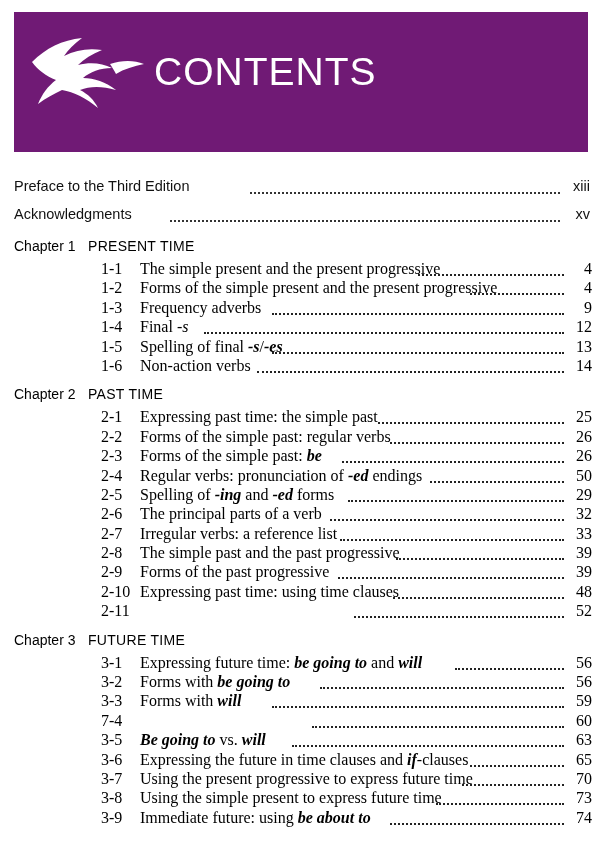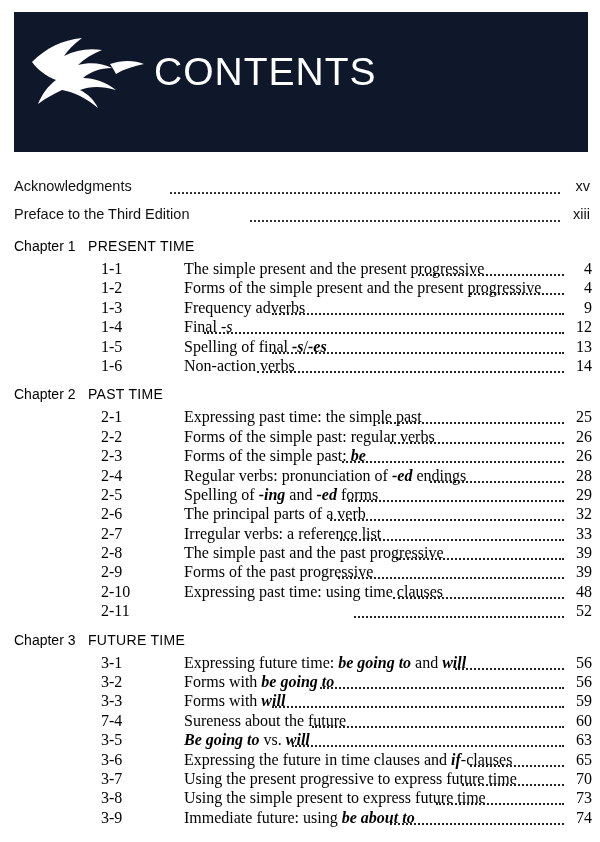--- a/index.html
+++ b/index.html
@@ -16,21 +16,21 @@
     position: relative;
   }
 
   
   .banner {
     position: absolute;
     left: 14px;
     top: 12px;
     width: 574px;
     height: 140px;
-    background: #0f172a;
+    background: #701a75;
     overflow: hidden;
   }
   .banner-title {
     position: absolute;
     left: 140px;
     top: 38px;
     font-family: "Liberation Sans", sans-serif;
     font-size: 39px;
     letter-spacing: 1px;
     color: #ffffff;
@@ -117,21 +117,20 @@
     position: absolute;
     left: 101px;
     top: 0;
     width: 36px;
   }
   .entry-text {
     position: absolute;
     left: 140px;
     top: 0;
     white-space: nowrap;
-    margin-left: 44px;
   }
   .entry-dots {
     position: absolute;
     top: 2px;
     right: 36px;
     border-bottom: 2px dotted #222;
     height: 12px;
   }
   .entry-page {
     position: absolute;
@@ -153,28 +152,28 @@
       C66 44, 78 48, 88 56 C74 52, 62 52, 52 56 C60 60, 66 66, 70 74
       C58 64, 46 58, 34 56 C26 60, 18 64, 10 70 C14 60, 20 52, 28 46
       C18 42, 10 36, 4 28 Z"></path>
     <path fill="#ffffff" d="M82 30 C94 26, 106 26, 116 30 C106 32, 96 35, 88 40 C86 36, 84 33, 82 30 Z"></path>
   </svg>
   <div class="banner-title">CONTENTS</div>
 </div>
 
 <div class="frontmatter">
   <div class="fm-row">
+    <span class="fm-label">Preface to the Third Edition</span>
+    <span class="fm-dots" style="left:250px"></span>
+    <span class="fm-page">xiii</span>
+  </div>
+  <div class="fm-row">
     <span class="fm-label">Acknowledgments</span>
     <span class="fm-dots" style="left:170px"></span>
     <span class="fm-page">xv</span>
-  </div>
-  <div class="fm-row">
-    <span class="fm-label">Preface to the Third Edition</span>
-    <span class="fm-dots" style="left:250px"></span>
-    <span class="fm-page">xiii</span>
   </div>
 </div>
 
 <div class="chapters" id="chapters-root">
     <div class="chapter">
       <div class="chapter-head">
         <span class="chapter-num">Chapter 1</span>
         <span class="chapter-title">PRESENT TIME</span>
       </div>
       <div class="entry">
@@ -234,21 +233,21 @@
       <div class="entry">
         <span class="entry-num">2-3</span>
         <span class="entry-text">Forms of the simple past: <b>be</b></span>
         <span class="entry-dots" style="left: 342px;"></span>
         <span class="entry-page">26</span>
       </div>
       <div class="entry">
         <span class="entry-num">2-4</span>
         <span class="entry-text">Regular verbs: pronunciation of <b>-ed</b> endings</span>
         <span class="entry-dots" style="left: 430px;"></span>
-        <span class="entry-page">28</span>
+        <span class="entry-page">50</span>
       </div>
       <div class="entry">
         <span class="entry-num">2-5</span>
         <span class="entry-text">Spelling of <b>-ing</b> and <b>-ed</b> forms</span>
         <span class="entry-dots" style="left: 348px;"></span>
         <span class="entry-page">29</span>
       </div>
       <div class="entry">
         <span class="entry-num">2-6</span>
         <span class="entry-text">The principal parts of a verb</span>
@@ -303,21 +302,20 @@
         <span class="entry-page">56</span>
       </div>
       <div class="entry">
         <span class="entry-num">3-3</span>
         <span class="entry-text">Forms with <b>will</b></span>
         <span class="entry-dots" style="left: 272px;"></span>
         <span class="entry-page">59</span>
       </div>
       <div class="entry">
         <span class="entry-num">7-4</span>
-        <span class="entry-text">Sureness about the future</span>
         <span class="entry-dots" style="left: 312px;"></span>
         <span class="entry-page">60</span>
       </div>
       <div class="entry">
         <span class="entry-num">3-5</span>
         <span class="entry-text"><b>Be going to</b> vs. <b>will</b></span>
         <span class="entry-dots" style="left: 292px;"></span>
         <span class="entry-page">63</span>
       </div>
       <div class="entry">

